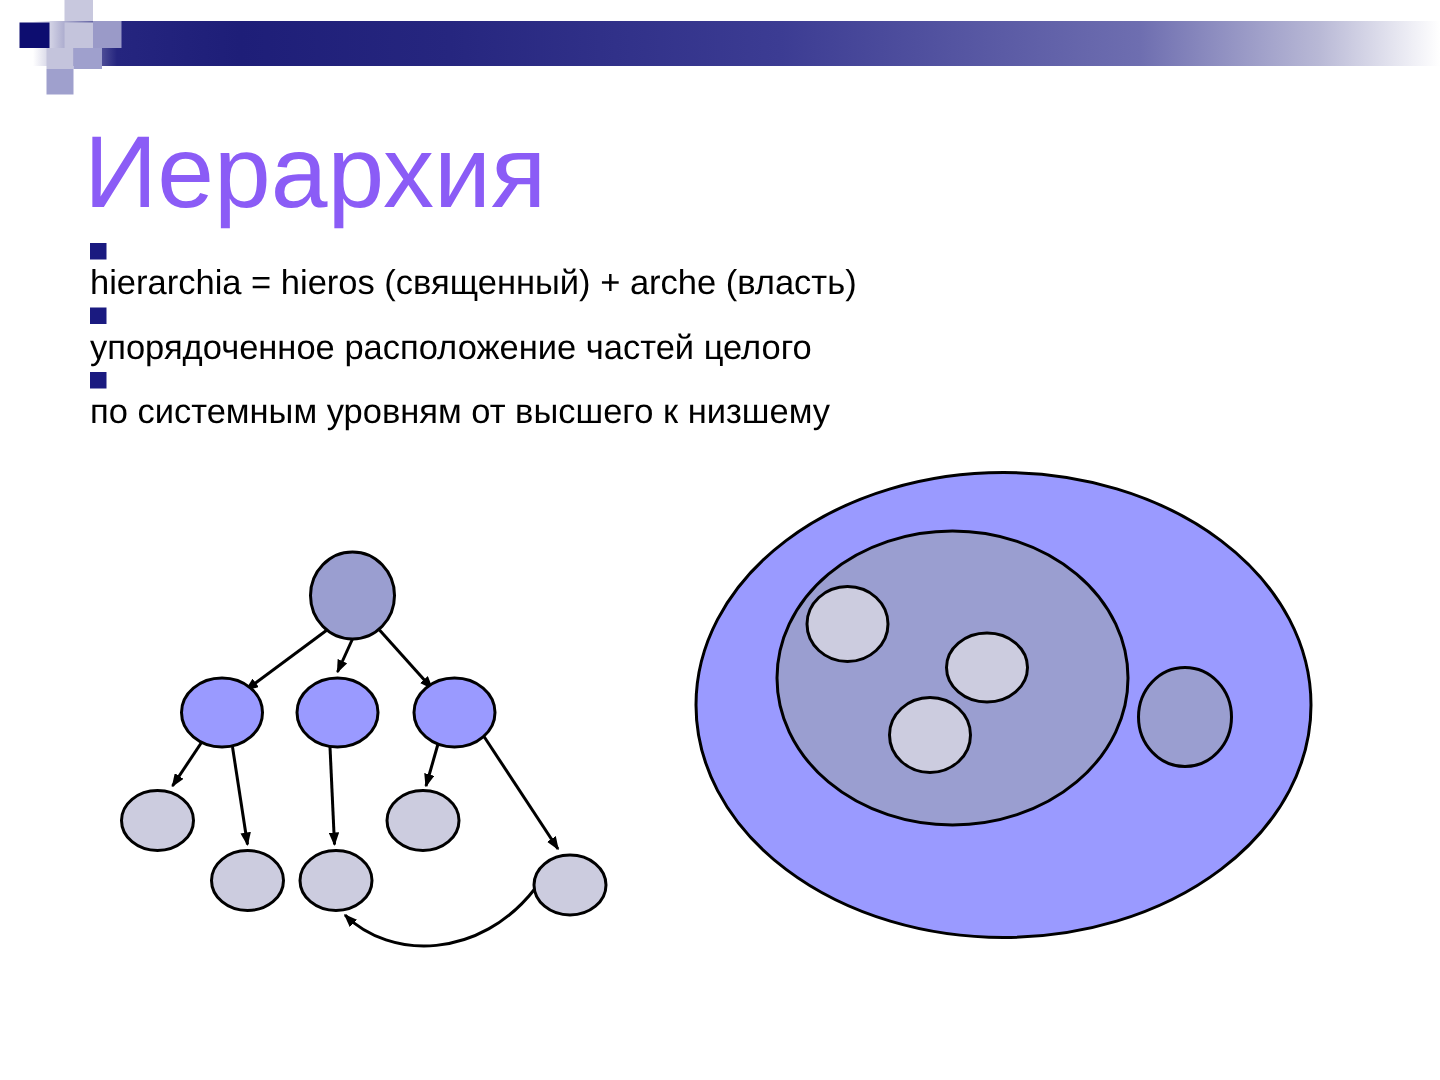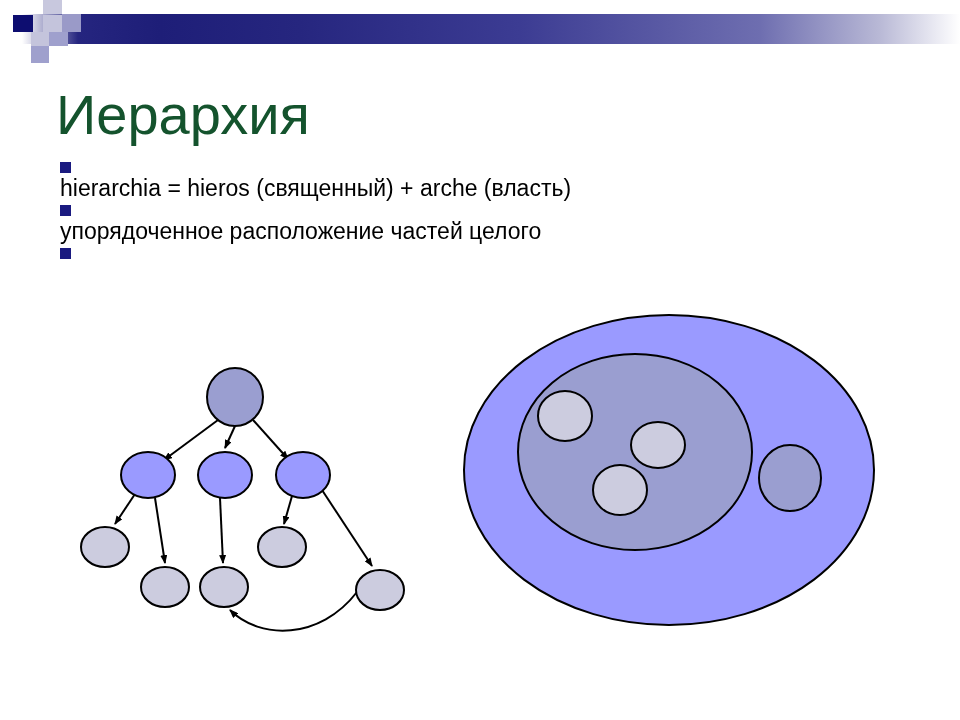--- a/index.html
+++ b/index.html
@@ -27,21 +27,21 @@
         #3c3c93 520px,
         #6e6eb0 760px,
         #b9b9d6 880px,
         #ffffff 960px);
   }
   .deco-sq{position:absolute;}
 
   
   #page-title{
     position:absolute;left:56px;top:84px;
-    font-size:56px;line-height:62px;color:#14532d;
+    font-size:68px;line-height:62px;color:#8b5cf6;
     font-weight:400;letter-spacing:0px;
     white-space:nowrap;
   }
 
   
   #bullet-list{
     position:absolute;left:60px;top:152px;width:870px;
   }
   .bullet-row{
     display:flex;align-items:flex-start;
@@ -86,20 +86,21 @@
   <div class="bullet-row">
     <span class="bullet-marker"></span>
     <span class="bullet-text">hierarchia = hieros (священный) + arche (власть)</span>
   </div>
   <div class="bullet-row">
     <span class="bullet-marker"></span>
     <span class="bullet-text">упорядоченное расположение частей целого</span>
   </div>
   <div class="bullet-row">
     <span class="bullet-marker"></span>
+    <span class="bullet-text">по системным уровням от высшего к низшему</span>
   </div>
 </div>
 
 <svg id="tree-diagram" width="380" height="300" viewBox="0 0 380 300">
   <defs>
     <marker id="arrowhead" markerWidth="9" markerHeight="7" refX="8" refY="3.5" orient="auto" markerUnits="userSpaceOnUse">
       <polygon points="0 0, 9 3.5, 0 7" fill="#000000"></polygon>
     </marker>
   </defs>
 

